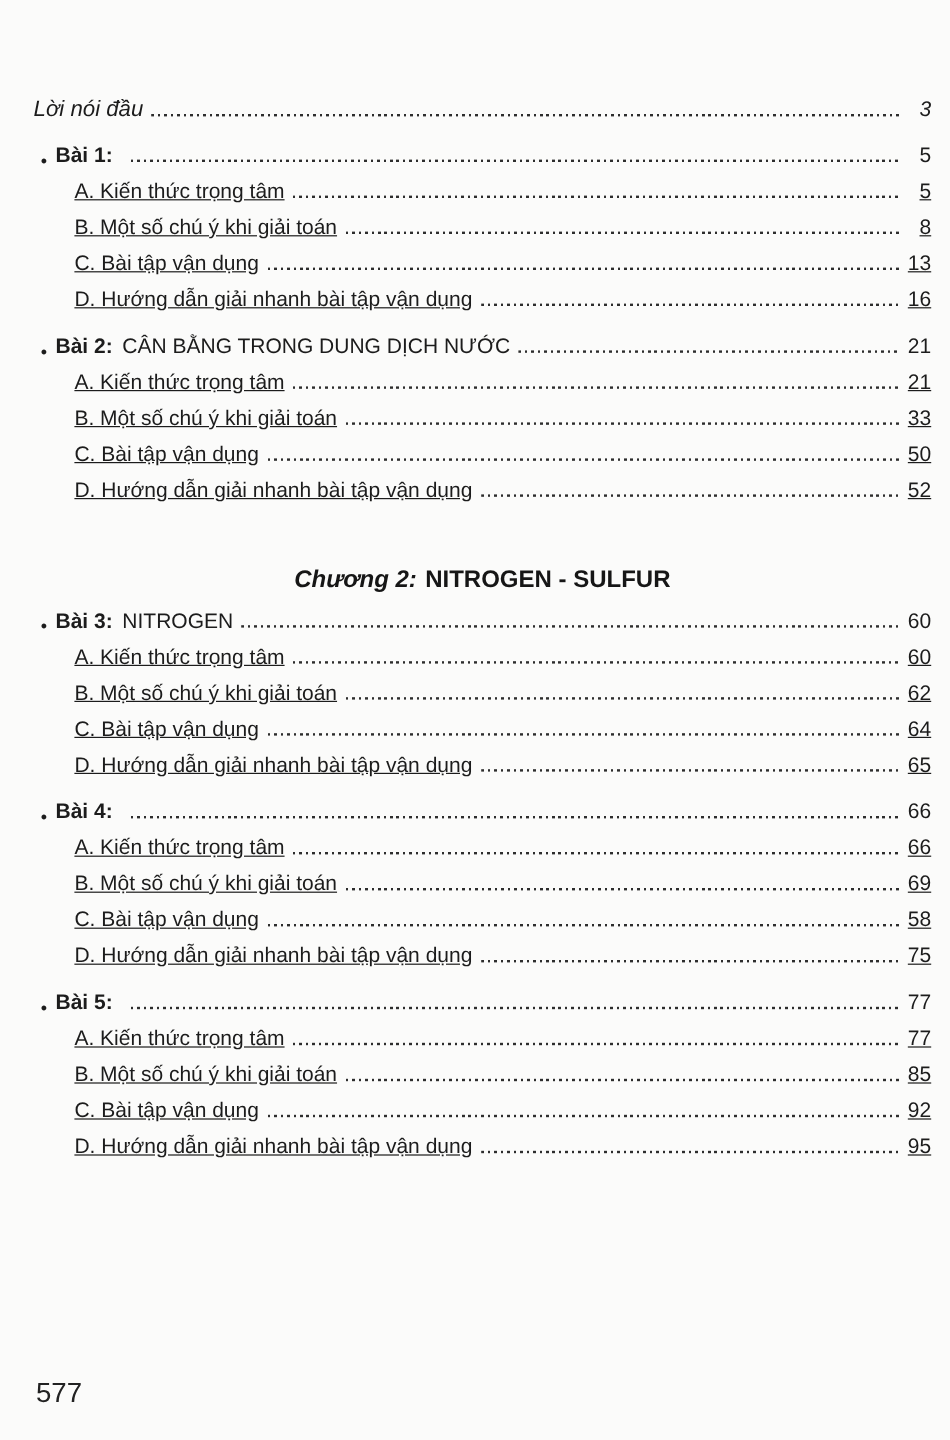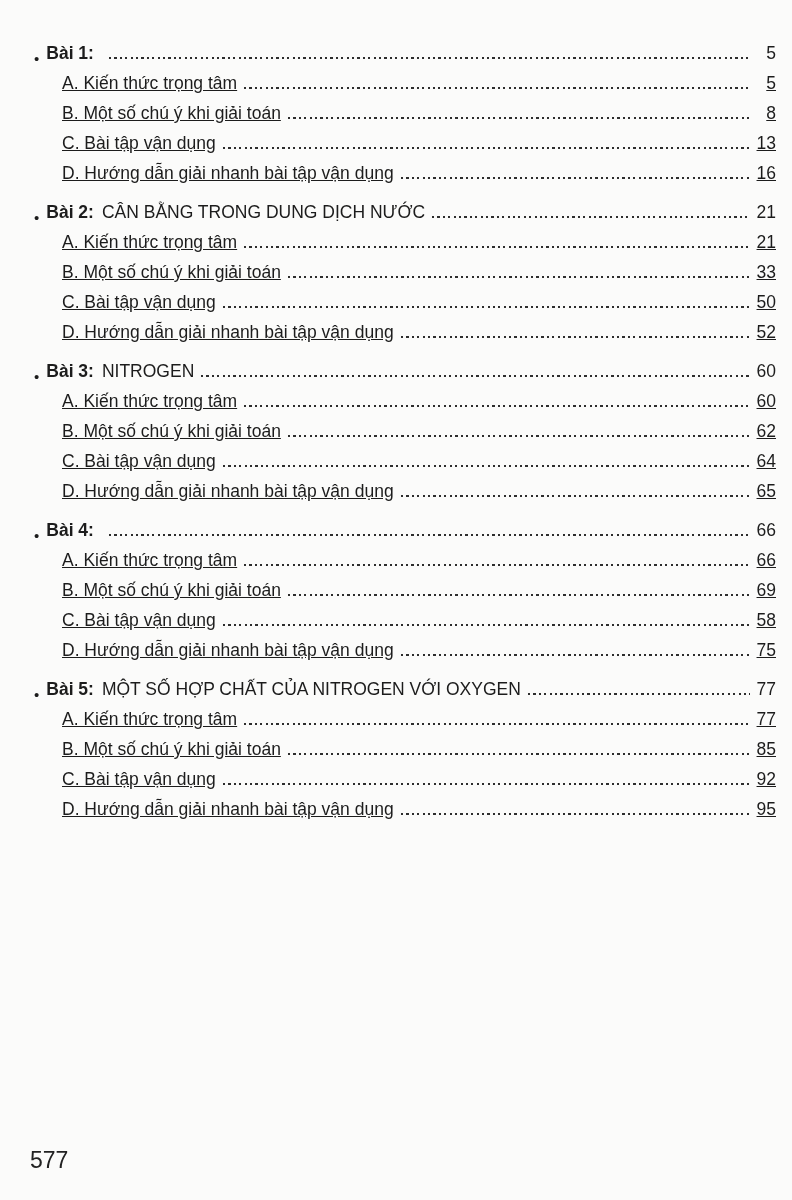--- a/index.html
+++ b/index.html
@@ -92,20 +92,25 @@
     font-size: 23px;
     color: #222;
   }
 </style>
 </head>
 <body>
 
 <div class="page">
 
 
+  <div class="row preface-row">
+    <span>Lời nói đầu</span>
+    <span class="leader"></span>
+    <span class="pagenum">3</span>
+  </div>
 
 
   <div class="row lesson-row">
     <span class="bullet">•</span>
     <span class="lesson-label">Bài 1:</span>
     <span class="leader"></span>
     <span class="pagenum">5</span>
   </div>
   <div class="row section-row">
     <span>A. Kiến thức trọng tâm</span>
@@ -149,20 +154,21 @@
     <span>C. Bài tập vận dụng</span>
     <span class="leader"></span>
     <span class="pagenum">50</span>
   </div>
   <div class="row section-row">
     <span>D. Hướng dẫn giải nhanh bài tập vận dụng</span>
     <span class="leader"></span>
     <span class="pagenum">52</span>
   </div>
 
+  <h2 class="chapter-heading"><span class="ch-label">Chương 2:</span><span class="ch-title">NITROGEN - SULFUR</span></h2>
 
   <div class="row lesson-row">
     <span class="bullet">•</span>
     <span class="lesson-label">Bài 3:</span>
     <span class="lesson-title">NITROGEN</span>
     <span class="leader"></span>
     <span class="pagenum">60</span>
   </div>
   <div class="row section-row">
     <span>A. Kiến thức trọng tâm</span>
@@ -208,21 +214,20 @@
   </div>
   <div class="row section-row">
     <span>D. Hướng dẫn giải nhanh bài tập vận dụng</span>
     <span class="leader"></span>
     <span class="pagenum">75</span>
   </div>
 
   <div class="row lesson-row">
     <span class="bullet">•</span>
     <span class="lesson-label">Bài 5:</span>
-    <span class="lesson-title">MỘT SỐ HỢP CHẤT CỦA NITROGEN VỚI OXYGEN</span>
     <span class="leader"></span>
     <span class="pagenum">77</span>
   </div>
   <div class="row section-row">
     <span>A. Kiến thức trọng tâm</span>
     <span class="leader"></span>
     <span class="pagenum">77</span>
   </div>
   <div class="row section-row">
     <span>B. Một số chú ý khi giải toán</span>

